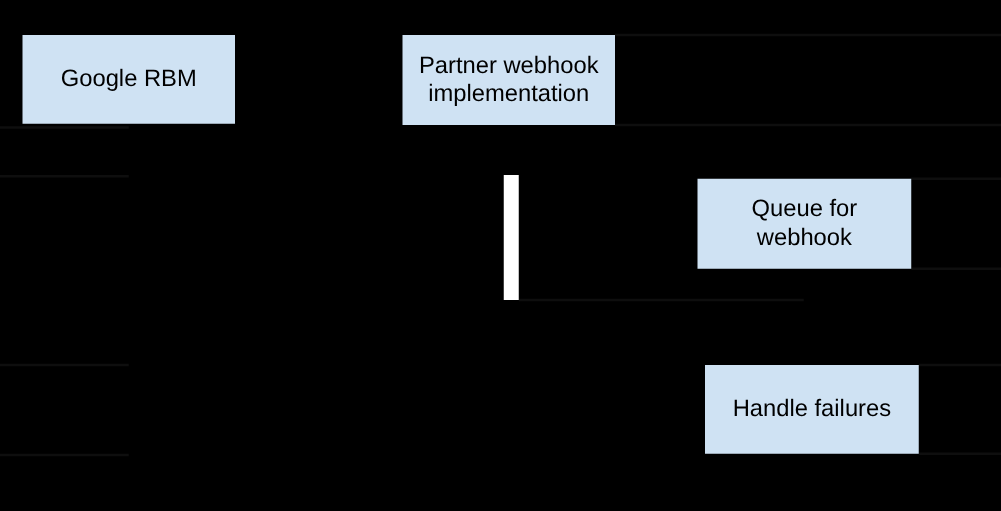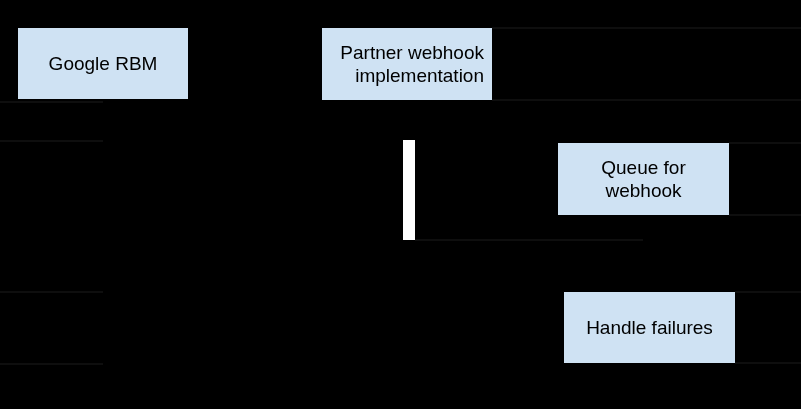--- a/index.html
+++ b/index.html
@@ -53,21 +53,21 @@
   <div class="faint-line" style="left:729px; top:142px; width:72px;"></div>
   <div class="faint-line" style="left:729px; top:214px; width:72px;"></div>
   <div class="faint-line" style="left:415px; top:239px; width:228px;"></div>
   <div class="faint-line" style="left:735px; top:291px; width:66px;"></div>
   <div class="faint-line" style="left:735px; top:362px; width:66px;"></div>
 
   <div class="node" style="left:18px; top:28px; width:170px; height:71px;">
     <span class="label">Google RBM</span>
   </div>
 
-  <div class="node" style="left:322px; top:28px; width:170px; height:72px;text-align:right;">
+  <div class="node" style="left:322px; top:28px; width:170px; height:72px;">
     <span class="label">Partner webhook implementation</span>
   </div>
 
   <div class="node" style="left:558px; top:143px; width:171px; height:72px;">
     <span class="label">Queue for webhook</span>
   </div>
 
   <div class="node" style="left:564px; top:292px; width:171px; height:71px;">
     <span class="label">Handle failures</span>
   </div>

